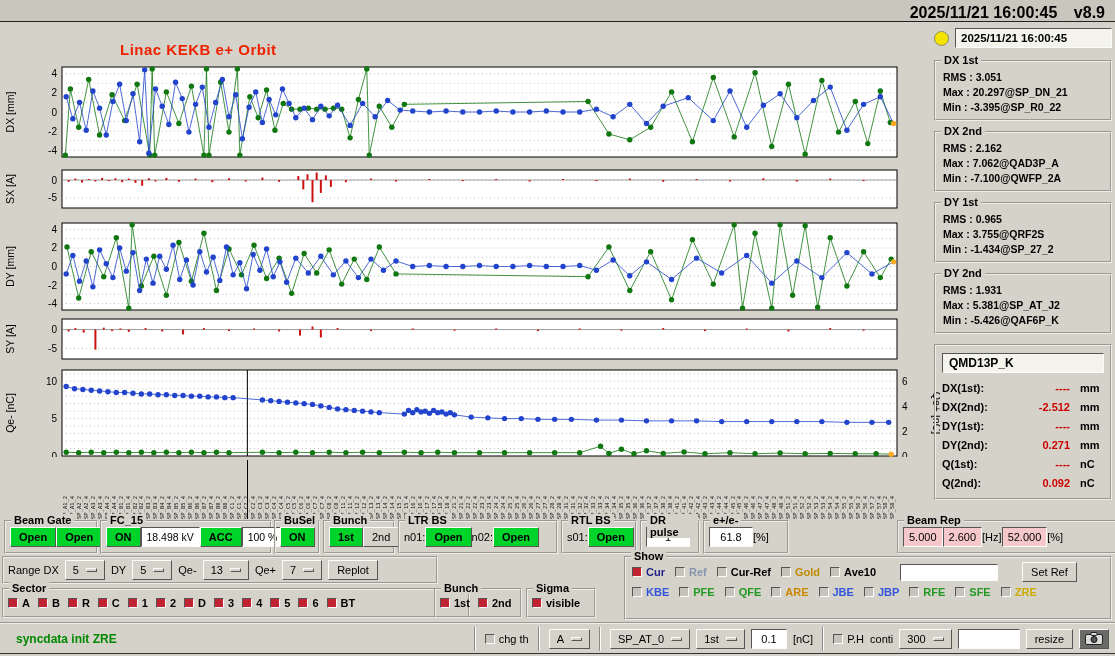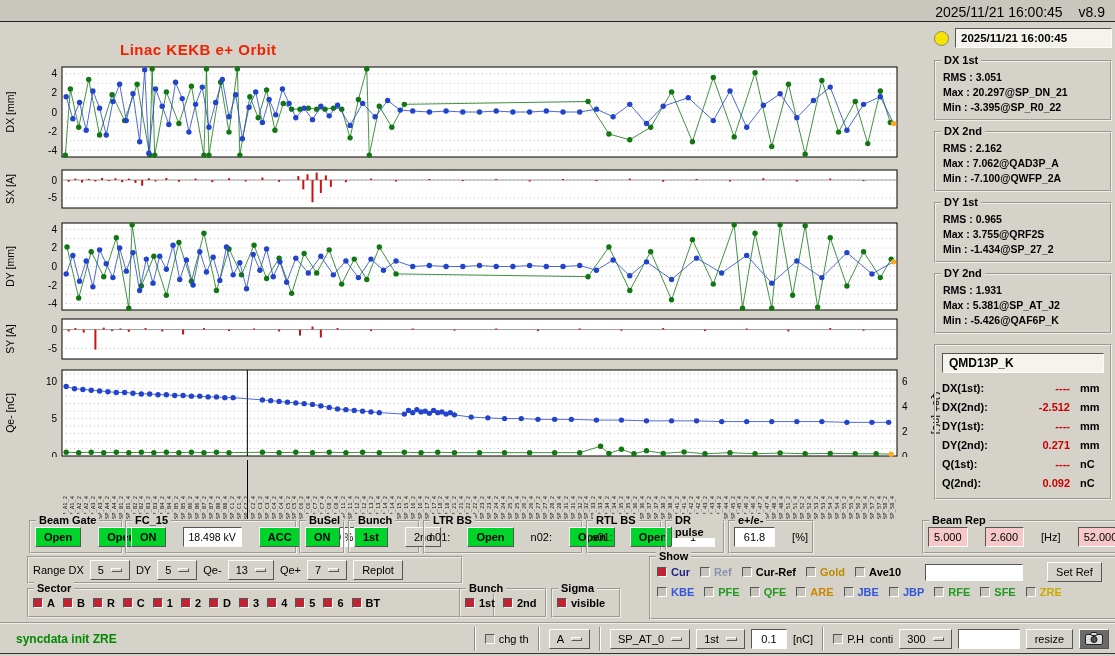--- a/index.html
+++ b/index.html
@@ -10,21 +10,21 @@
     font-size: 11px;
     background: #d5d2c9;
     overflow: hidden;
     color:#000;
   }
   
   .titlebar {
     position:absolute; top:0; left:0; width:1115px; height:22px;
     background:#c9c6bd; border-bottom:1px solid #222;
   }
-  .tb-text { position:absolute; right:10px; top:4px; font-size:14px; font-weight:normal; }
+  .tb-text { position:absolute; right:10px; top:4px; font-size:16px; font-weight:bold; }
   .tb-text span { margin-left:12px; }
 
   
   .chart-region { position:absolute; top:31px; left:0; width:940px; height:495px; }
   .page-title { position:absolute; left:120px; top:10px; color:#ee2200; font-size:15px; font-weight:bold; letter-spacing:.5px; }
   .chart { position:absolute; left:0; width:940px; }
   #chart-dx { top:35px;  height:92px; }
   #chart-sx { top:138px; height:40px; }
   #chart-dy { top:191px; height:89px; }
   #chart-sy { top:287px; height:42px; }
@@ -82,22 +82,22 @@
   .opt-bar { width:11px; height:4px; margin-left:7px; background:#d5d2c9;
     border:1px solid; border-color:#fcfcfc #555 #555 #fcfcfc; }
   .cb { width:10px; height:10px; flex:none;
     border:1px solid; border-color:#555 #fcfcfc #fcfcfc #555; background:#c6c3ba; }
   .cb.on { background:#c22333; }
   .cb-item { display:inline-flex; align-items:center; gap:4px; }
   .lbl { white-space:nowrap; }
   .vsep { width:2px; height:24px; border-left:1px solid #8a8a8a; border-right:1px solid #fcfcfc; margin:0 3px; }
 
   
-  .grp { position:absolute; border:2px groove #eeeee6; height:34px;margin-left:25px; }
-  .grp .grp-body { display:flex; align-items:center; gap:17px; height:100%; padding:0 4px; }
+  .grp { position:absolute; border:2px groove #eeeee6; height:34px; }
+  .grp .grp-body { display:flex; align-items:center; gap:0; height:100%; padding:0 4px; }
   #g-beamgate { top:520px; left:4px;   width:94px;  }
   #g-fc15     { top:520px; left:100px; width:172px; }
   #g-busel    { top:520px; left:274px; width:46px;  }
   #g-bunchsel { top:520px; left:323px; width:72px;  }
   #g-ltr      { top:520px; left:398px; width:160px; }
   #g-rtl      { top:520px; left:561px; width:76px;  }
   #g-drpulse  { top:520px; left:640px; width:60px;  }
   #g-ratio    { top:520px; left:703px; width:86px;  }
   #g-beamrep  { top:520px; left:897px; width:256px; }
   #g-range    { top:556px; left:2px;   width:436px; height:28px; }

